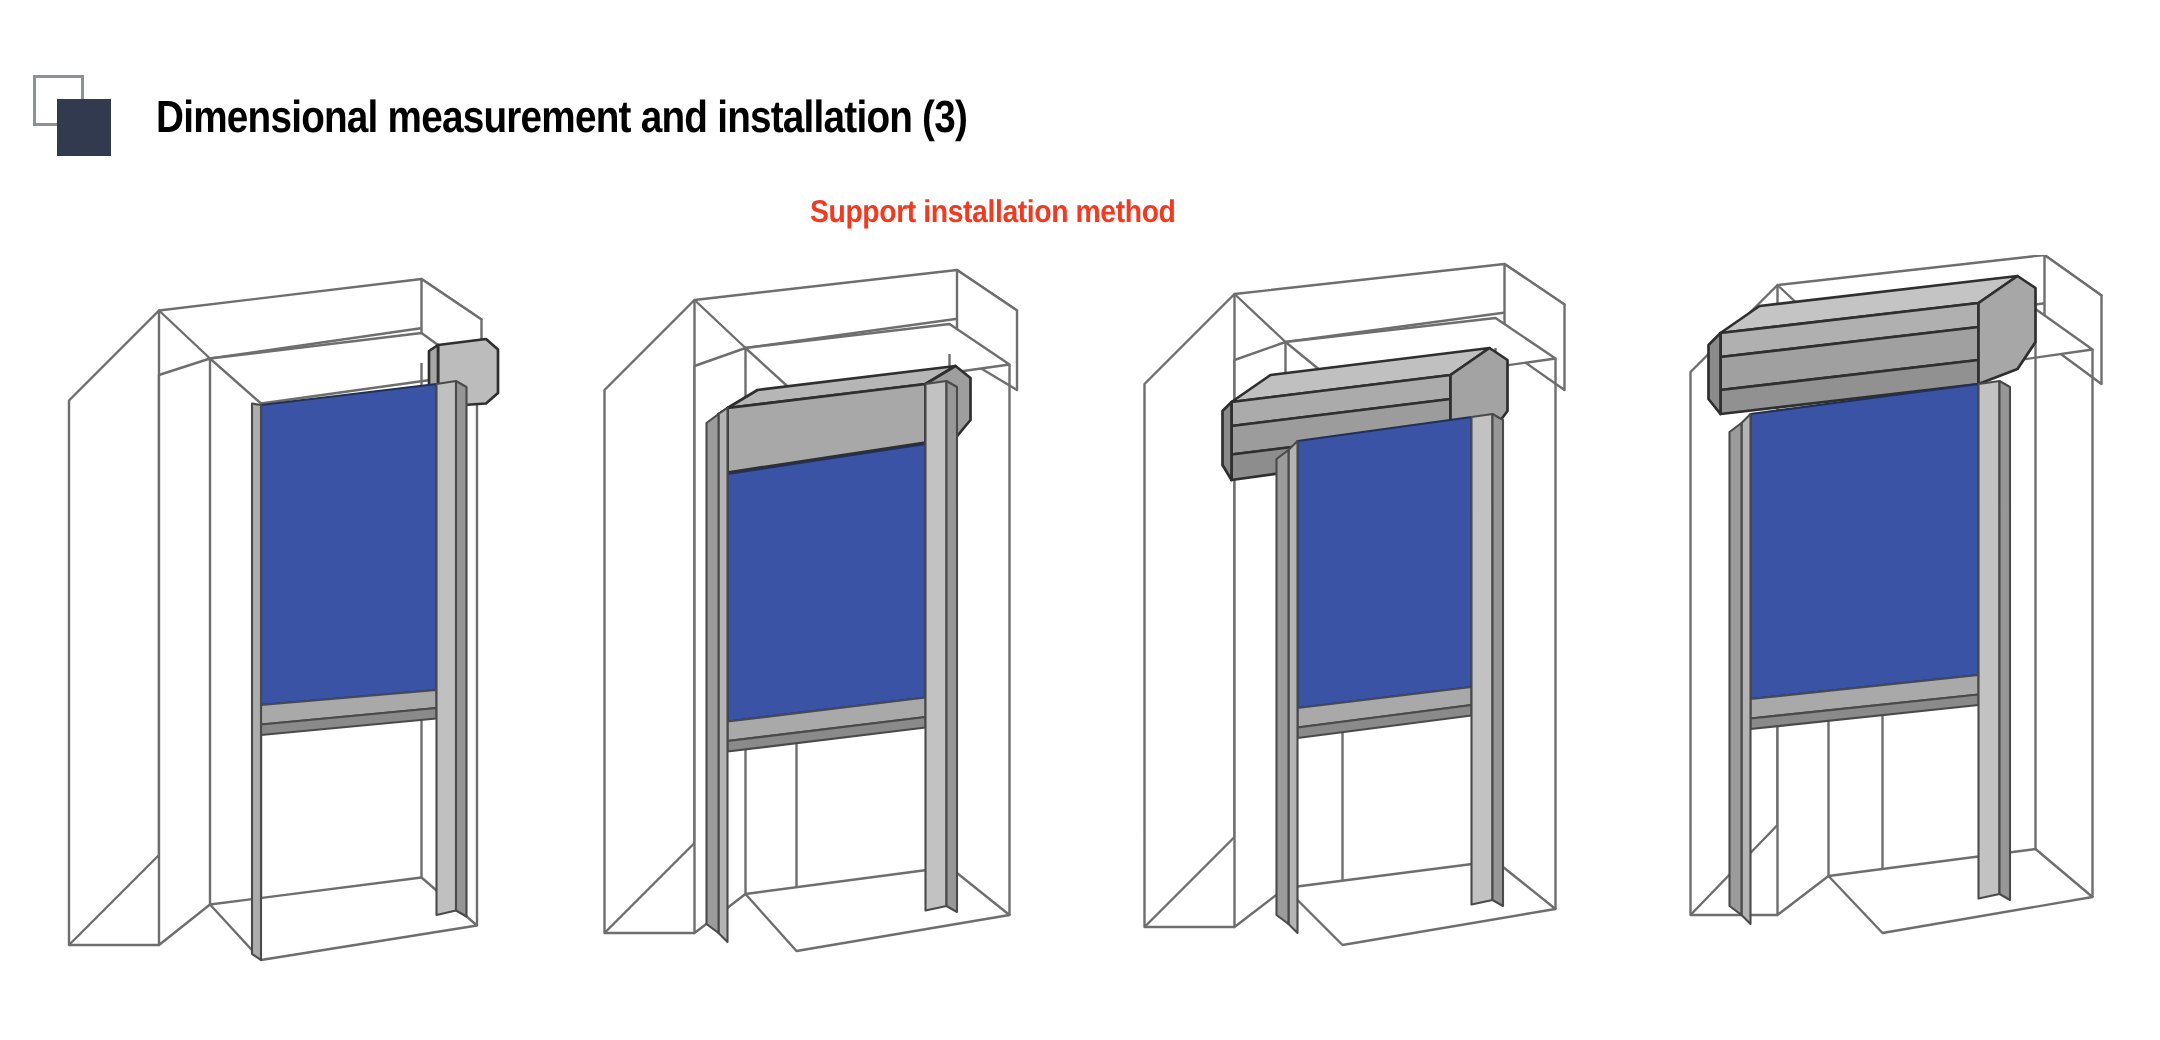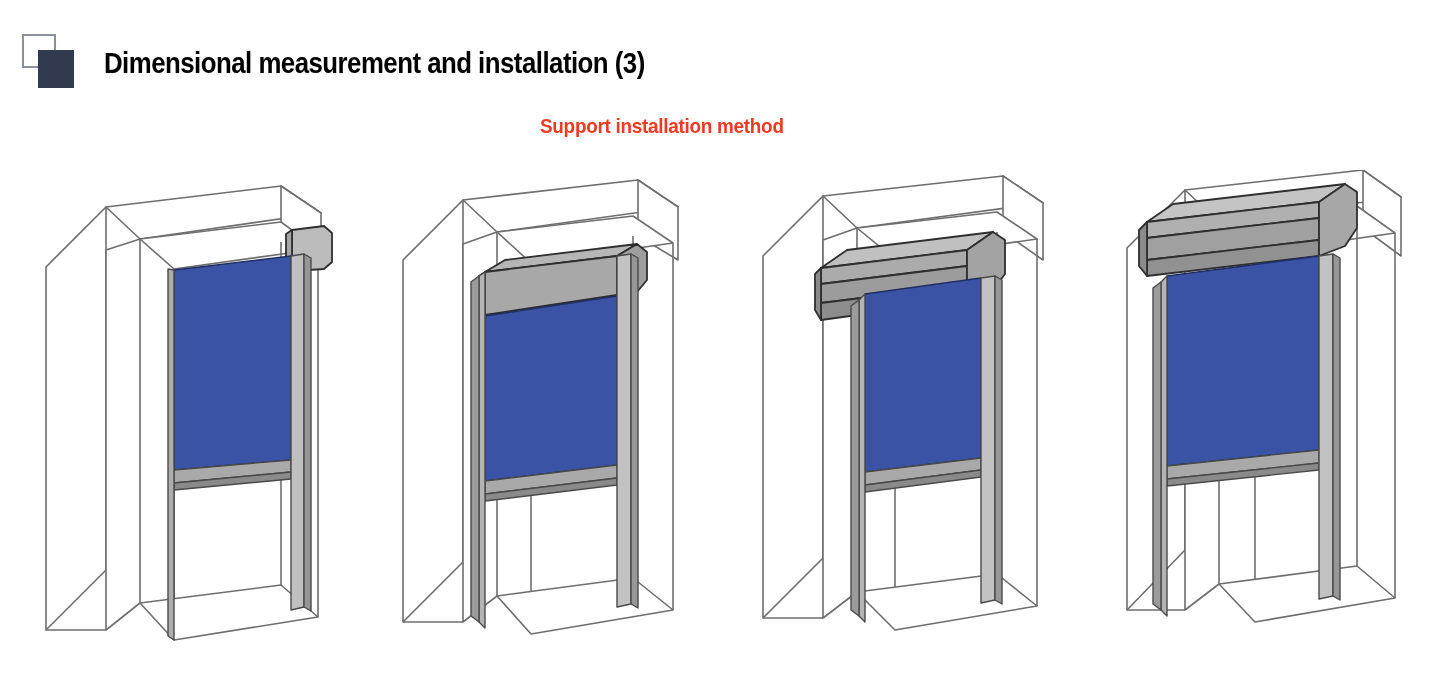--- a/index.html
+++ b/index.html
@@ -13,21 +13,21 @@
     height: 693px;
     position: relative;
     overflow: hidden;
     font-family: "Liberation Sans", sans-serif;
     -webkit-font-smoothing: none;
   }
 
   
   #slide-header {
     position: absolute;
-    left: 0; top: 0;
+    left: 0; top: 16px;
     width: 1440px;
     height: 110px;
   }
 
   #brand-logo {
     position: absolute;
     left: 20px;
     top: 34px;
     width: 60px;
     height: 58px;

